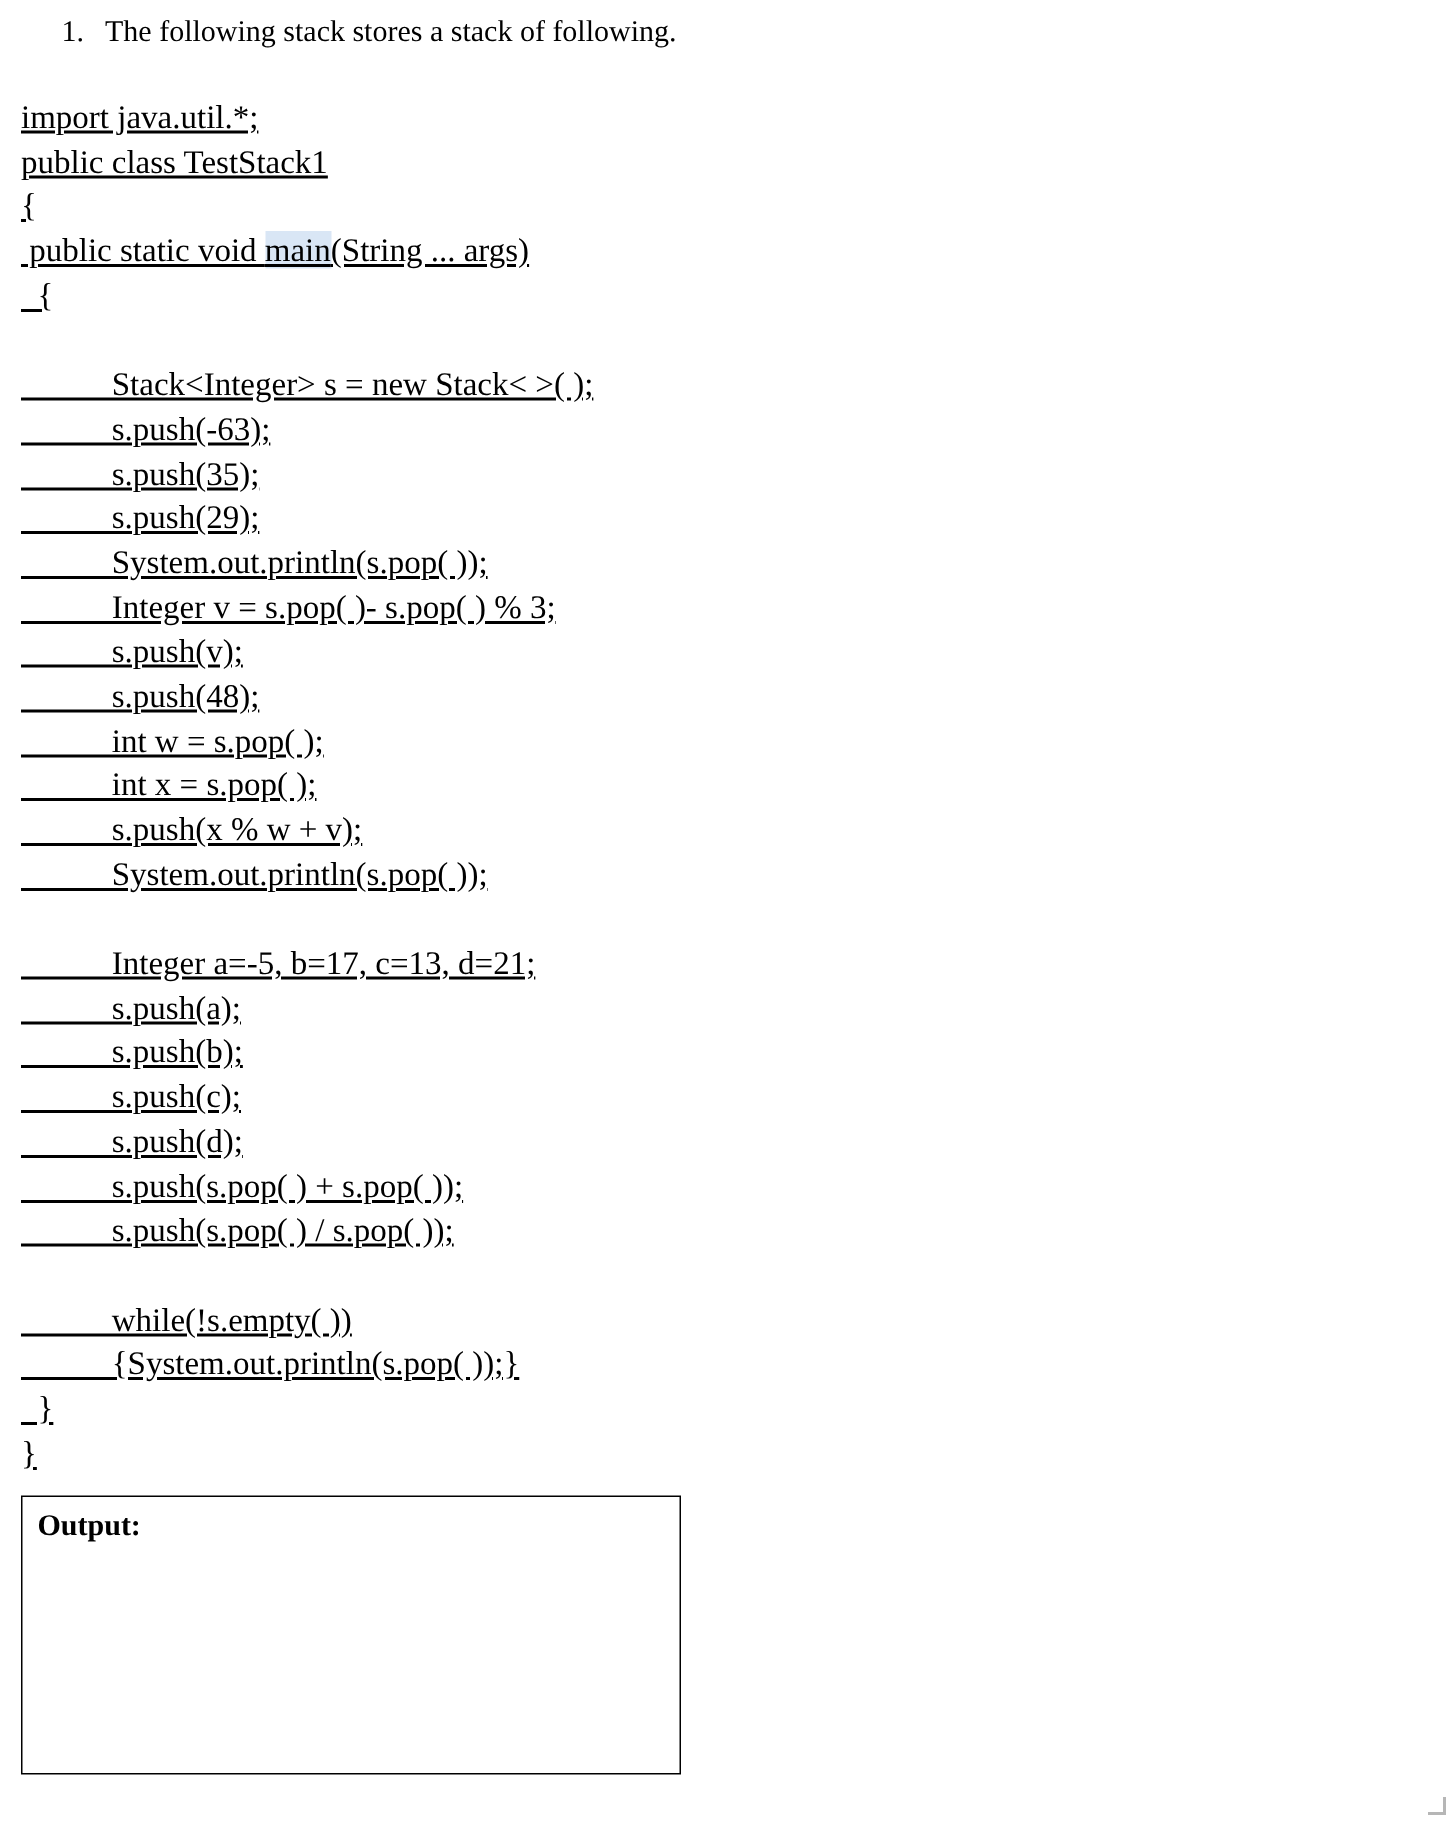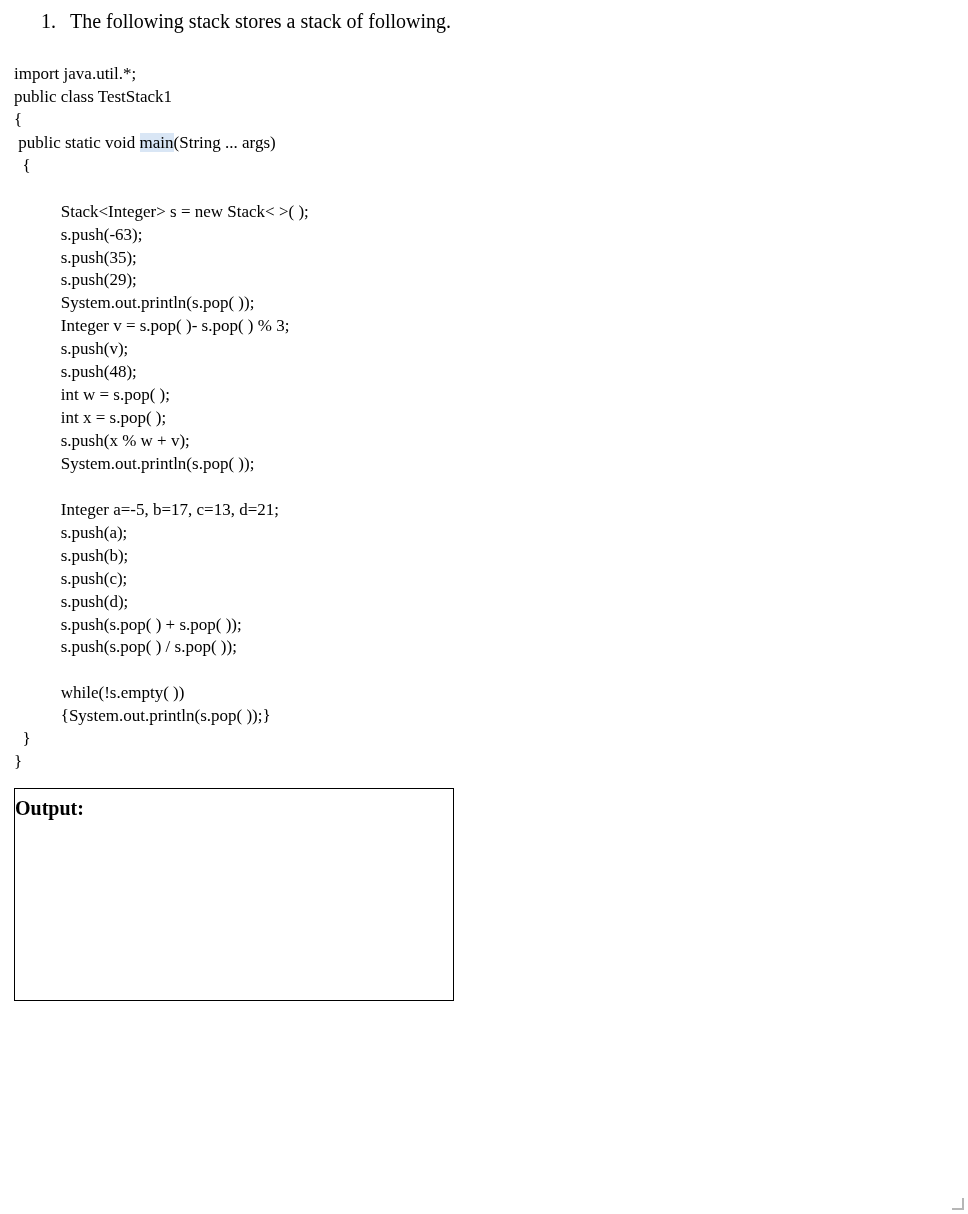--- a/index.html
+++ b/index.html
@@ -31,32 +31,33 @@
   .q-text {
     flex: 1 1 auto;
   }
   .bold {
     font-weight: bold;
   }
   .code-block {
     margin-top: 28px;
     white-space: pre;
     font-family: "Times New Roman", Times, serif;
-    font-size: 17px;
+    font-size: 22px;
+    text-decoration: underline;
   }
   .hl {
     background: #d9e6f5;
   }
   .output-box {
     margin-top: 14px;
     border: 1.5px solid #000000;
     width: 440px;
-    height: 213px;
+    height: 186px;
     box-sizing: border-box;
-    padding: 6px 0;
+    padding: 6px 10px;
   }
   .output-label {
     font-weight: bold;
   }
   .corner {
     position: absolute;
     right: 4px;
     bottom: 4px;
     width: 10px;
     height: 10px;

